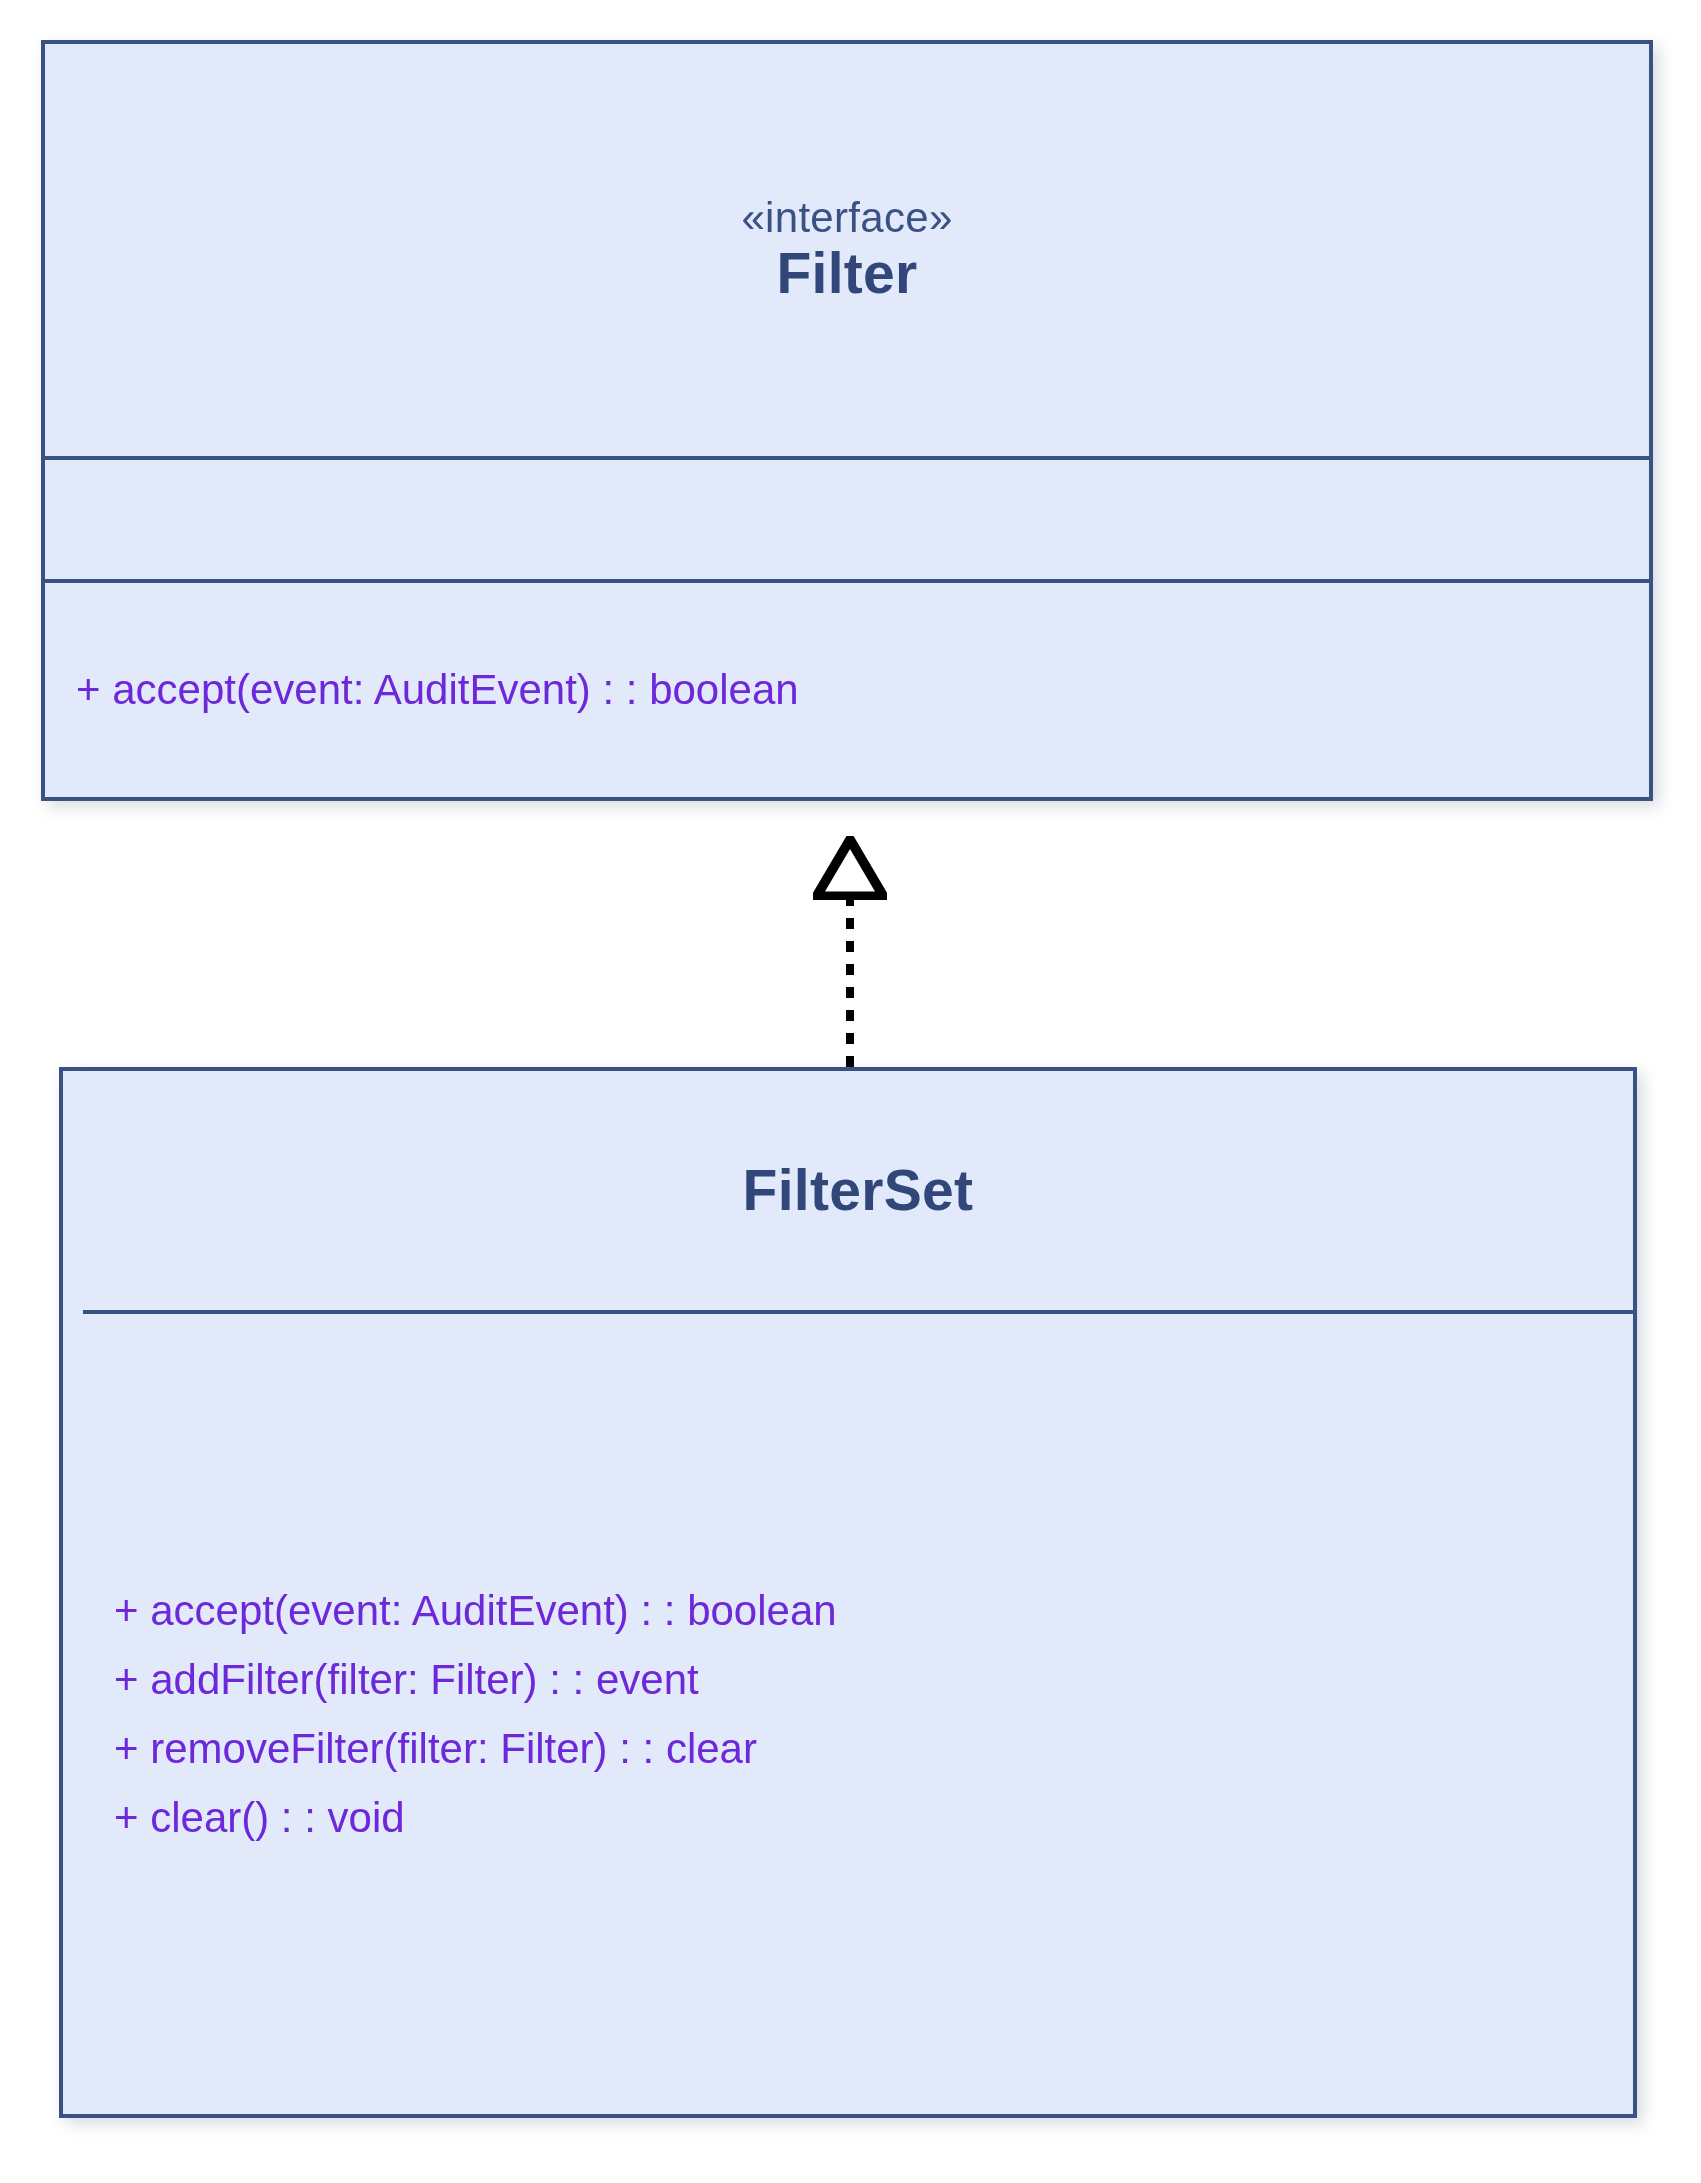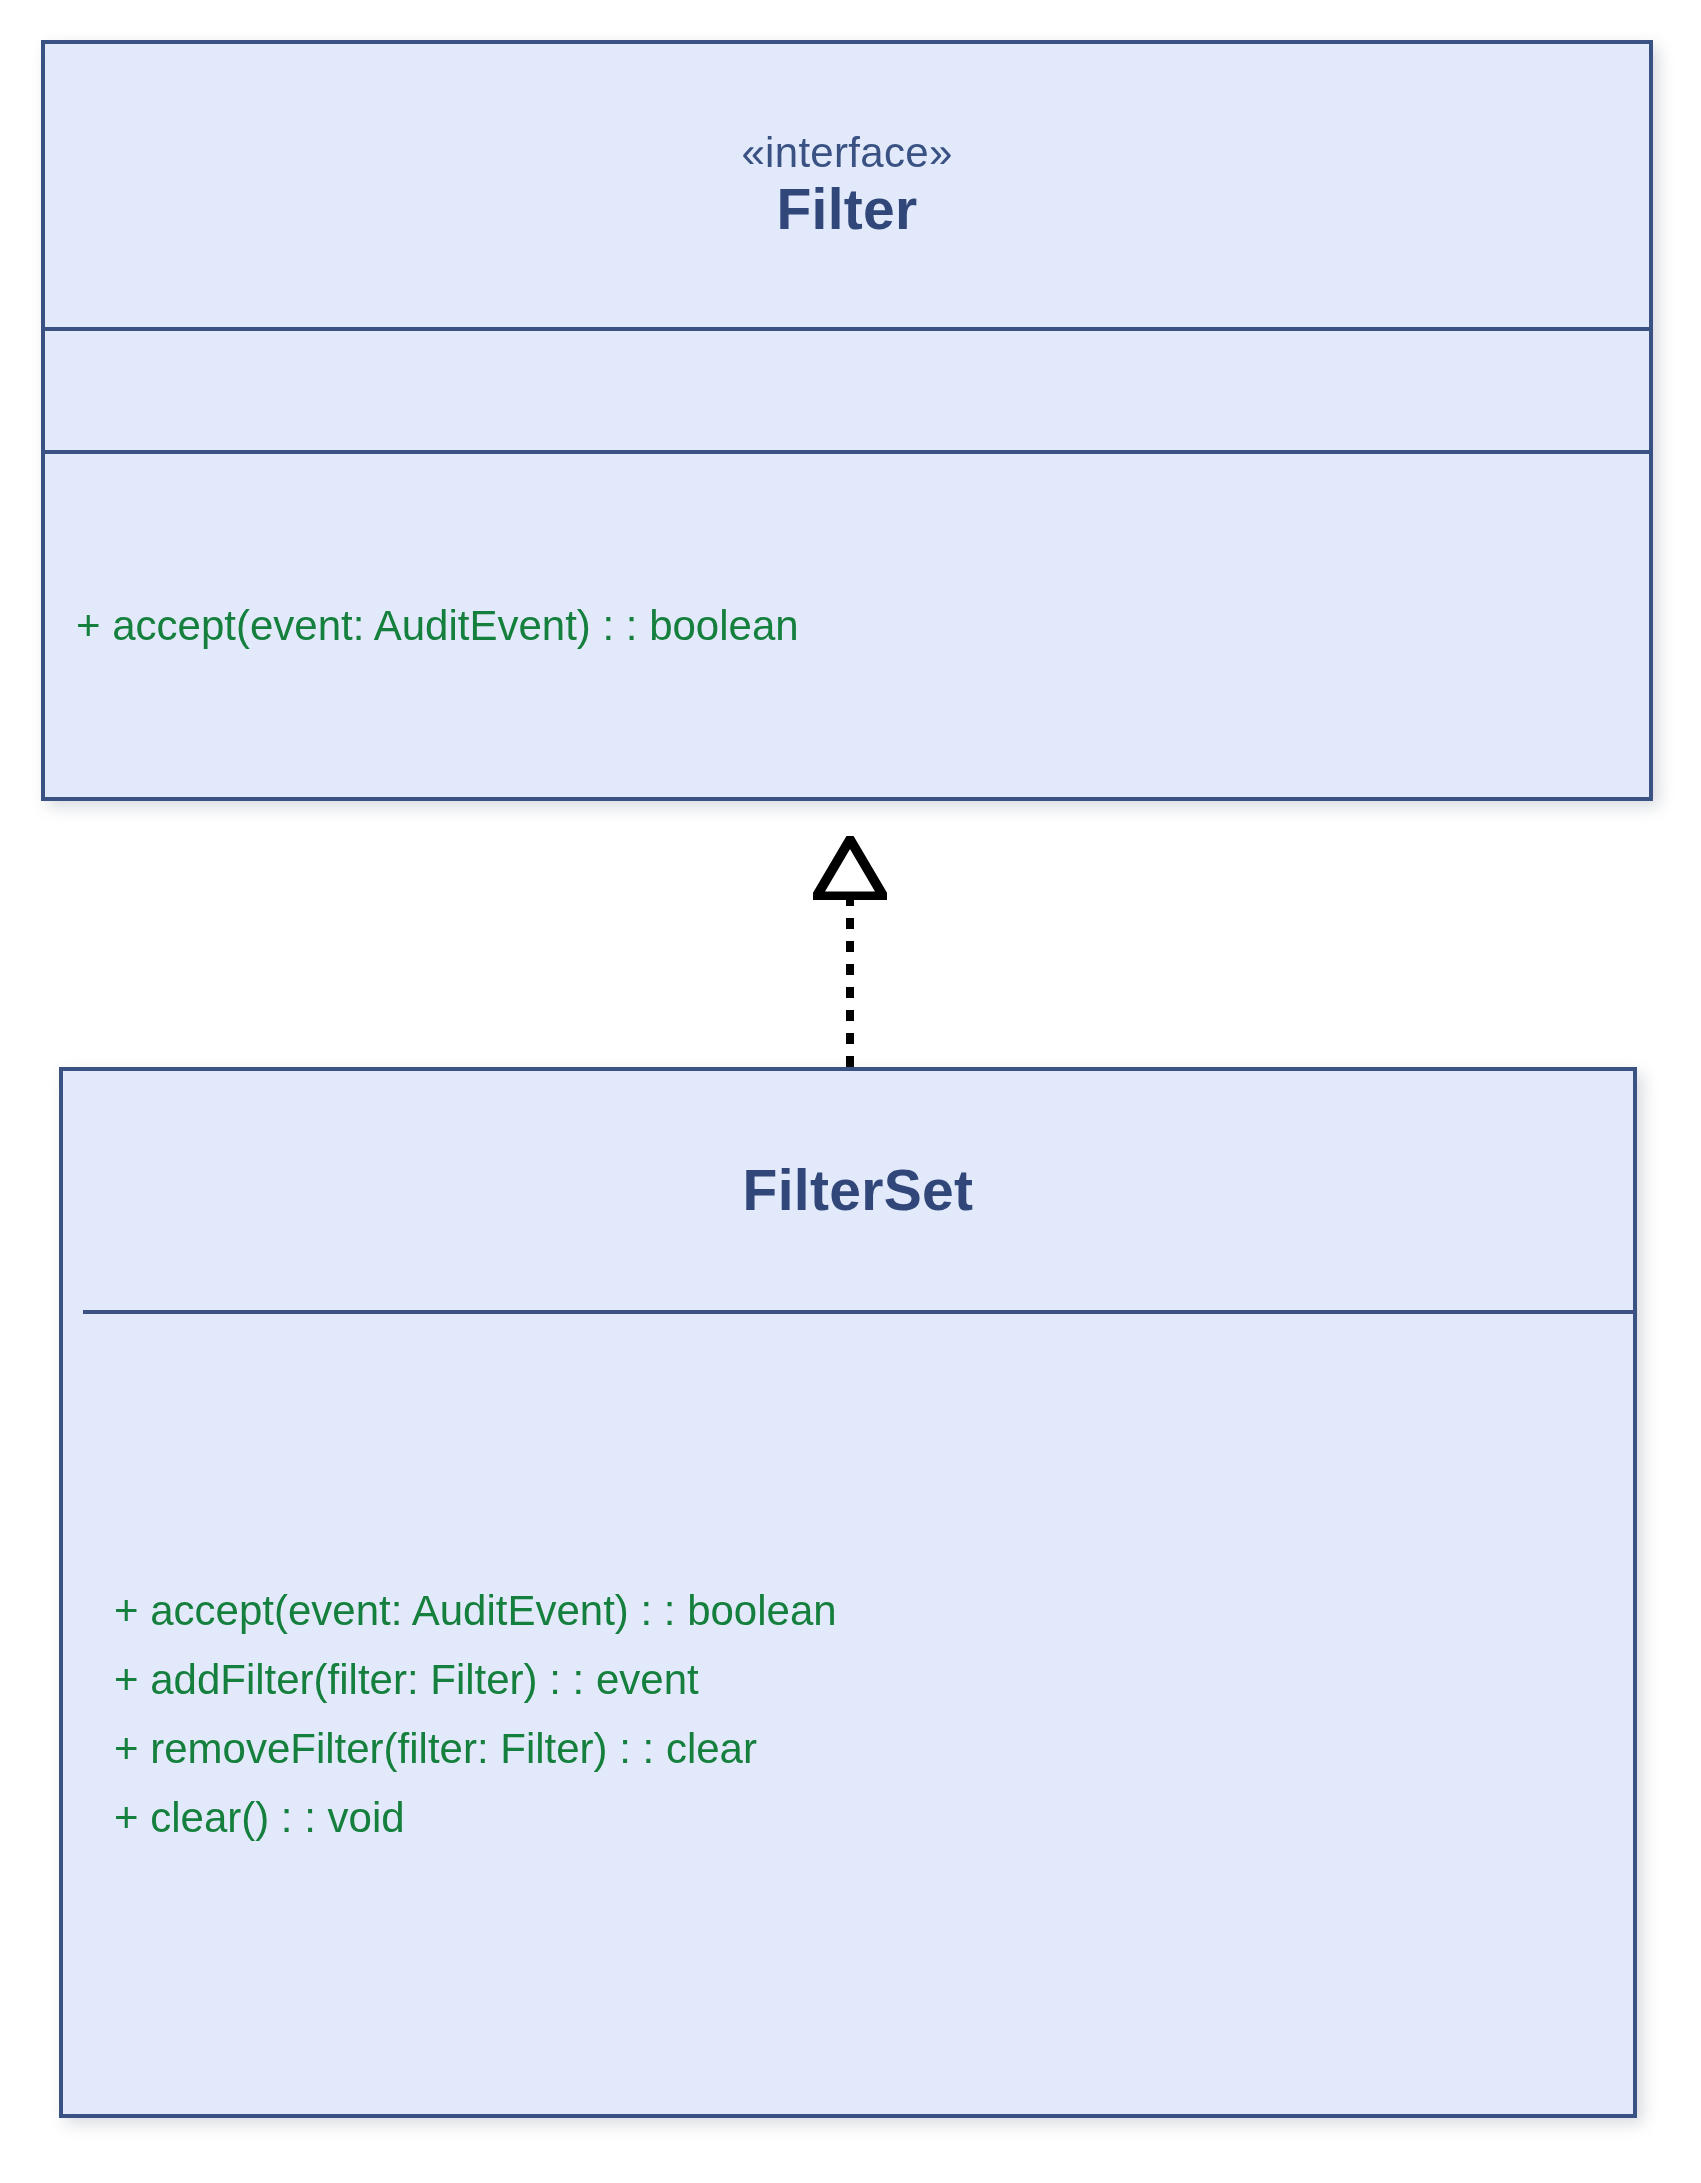--- a/index.html
+++ b/index.html
@@ -59,21 +59,21 @@
     letter-spacing: 0.3px;
   }
 
   
   .cmp-list {
     justify-content: center;
     padding-left: 31px;
     padding-right: 17px;
   }
   .member {
-    color: #15803d;
+    color: #6d28d9;
     font-size: 42px;
     font-weight: normal;
     line-height: 1.0;
     white-space: nowrap;
     text-align: left;
   }
   .cmp-list .member + .member {
     margin-top: 27px;
   }
   .cmp-empty {
@@ -100,21 +100,21 @@
   }
   .conn-arrowhead svg { display: block; }
 </style>
 </head>
 <body>
 
 <div id="canvas">
 
   <div class="uml-class" id="class-filter" style="left:41px; top:40px; width:1612px; height:761px;">
 
-    <div class="compartment cmp-header" style="height:283px;">
+    <div class="compartment cmp-header" style="height:412px;">
       <div class="stereotype">«interface»</div>
       <div class="class-name">Filter</div>
     </div>
 
     <div class="compartment cmp-list cmp-empty" style="height:123px;">
     </div>
 
     <div class="compartment cmp-list" style="flex:1 1 auto;">
       <div class="member">+ accept(event: AuditEvent) : : boolean</div>
     </div>

